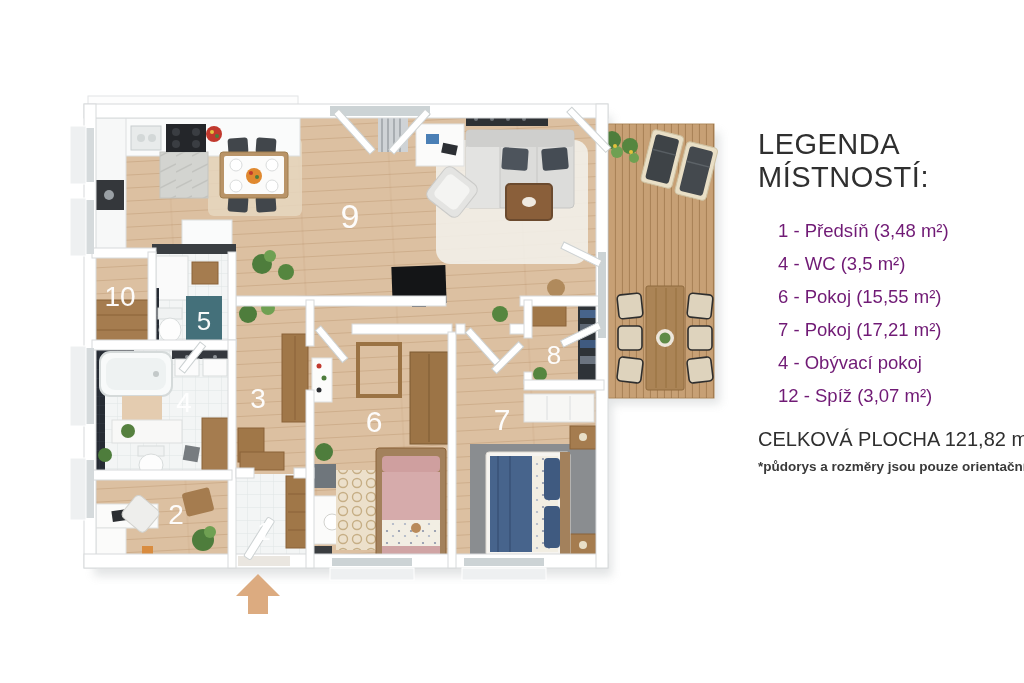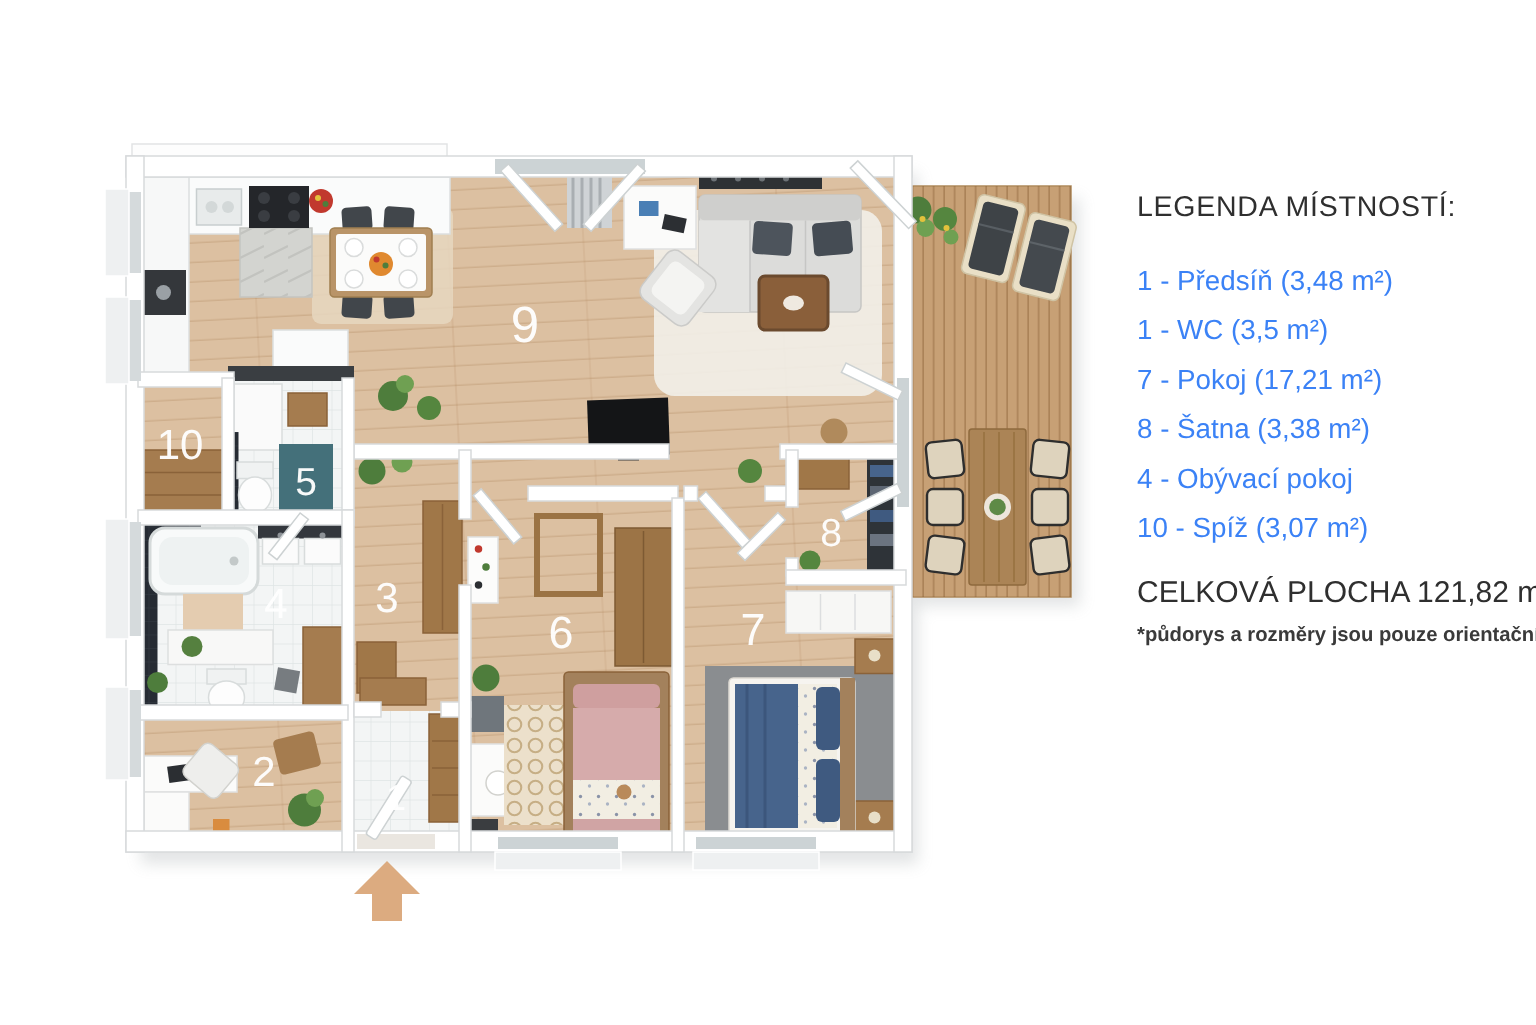--- a/index.html
+++ b/index.html
@@ -1,21 +1,21 @@
 <!DOCTYPE html>
 <html><head>
 <meta charset="utf-8">
 <style>
   html,body{margin:0;padding:0;background:#fff;}
   .stage{position:relative;width:1024px;height:683px;background:#ffffff;overflow:hidden;
          font-family:"Liberation Sans",sans-serif;}
   .plan-svg{position:absolute;left:0;top:0;}
   .legend{position:absolute;left:758px;top:128px;width:266px;color:#333;}
-  .legend-title{font-size:19px;letter-spacing:.5px;color:#2f2f2f;font-weight:400;margin:0 0 20px 0;}
-  .legend-line{font-size:18.5px;line-height:33px;font-weight:400;color:#3b82f6;white-space:nowrap;}
+  .legend-title{font-size:29px;letter-spacing:.5px;color:#2f2f2f;font-weight:400;margin:0 0 20px 0;}
+  .legend-line{font-size:18.5px;line-height:33px;font-weight:400;color:#701a75;white-space:nowrap;margin-left:20px;}
   .legend-total{font-size:20px;margin-top:14px;line-height:26px;color:#2f2f2f;white-space:nowrap;}
   .legend-disclaimer{font-size:13.5px;font-weight:700;margin-top:7px;color:#3a3a3a;white-space:nowrap;}
   text{font-family:"Liberation Sans",sans-serif;}
 </style>
 </head>
 <body>
 
 <div class="stage">
 
 <svg class="plan-svg" width="1024" height="683" viewBox="0 0 1024 683">
@@ -398,22 +398,22 @@
     <text x="350" y="228" font-size="34">9</text>
     <text x="120" y="306" font-size="28">10</text>
   </g>
 
   <path d="M258 574 L280 596 L268 596 L268 614 L248 614 L248 596 L236 596 Z" fill="#dcab80"></path>
 </svg>
 
 <div class="legend">
   <div class="legend-title">LEGENDA MÍSTNOSTÍ:</div>
   <div class="legend-line">1 - Předsíň (3,48 m²)</div>
-  <div class="legend-line">1 - WC (3,5 m²)</div>
+  <div class="legend-line">4 - WC (3,5 m²)</div>
+  <div class="legend-line">6 - Pokoj (15,55 m²)</div>
   <div class="legend-line">7 - Pokoj (17,21 m²)</div>
-  <div class="legend-line">8 - Šatna (3,38 m²)</div>
   <div class="legend-line">4 - Obývací pokoj</div>
-  <div class="legend-line">10 - Spíž (3,07 m²)</div>
+  <div class="legend-line">12 - Spíž (3,07 m²)</div>
   <div class="legend-total">CELKOVÁ PLOCHA 121,82 m²</div>
   <div class="legend-disclaimer">*půdorys a rozměry jsou pouze orientační</div>
 </div>
 
 </div>
 
 </body></html>

